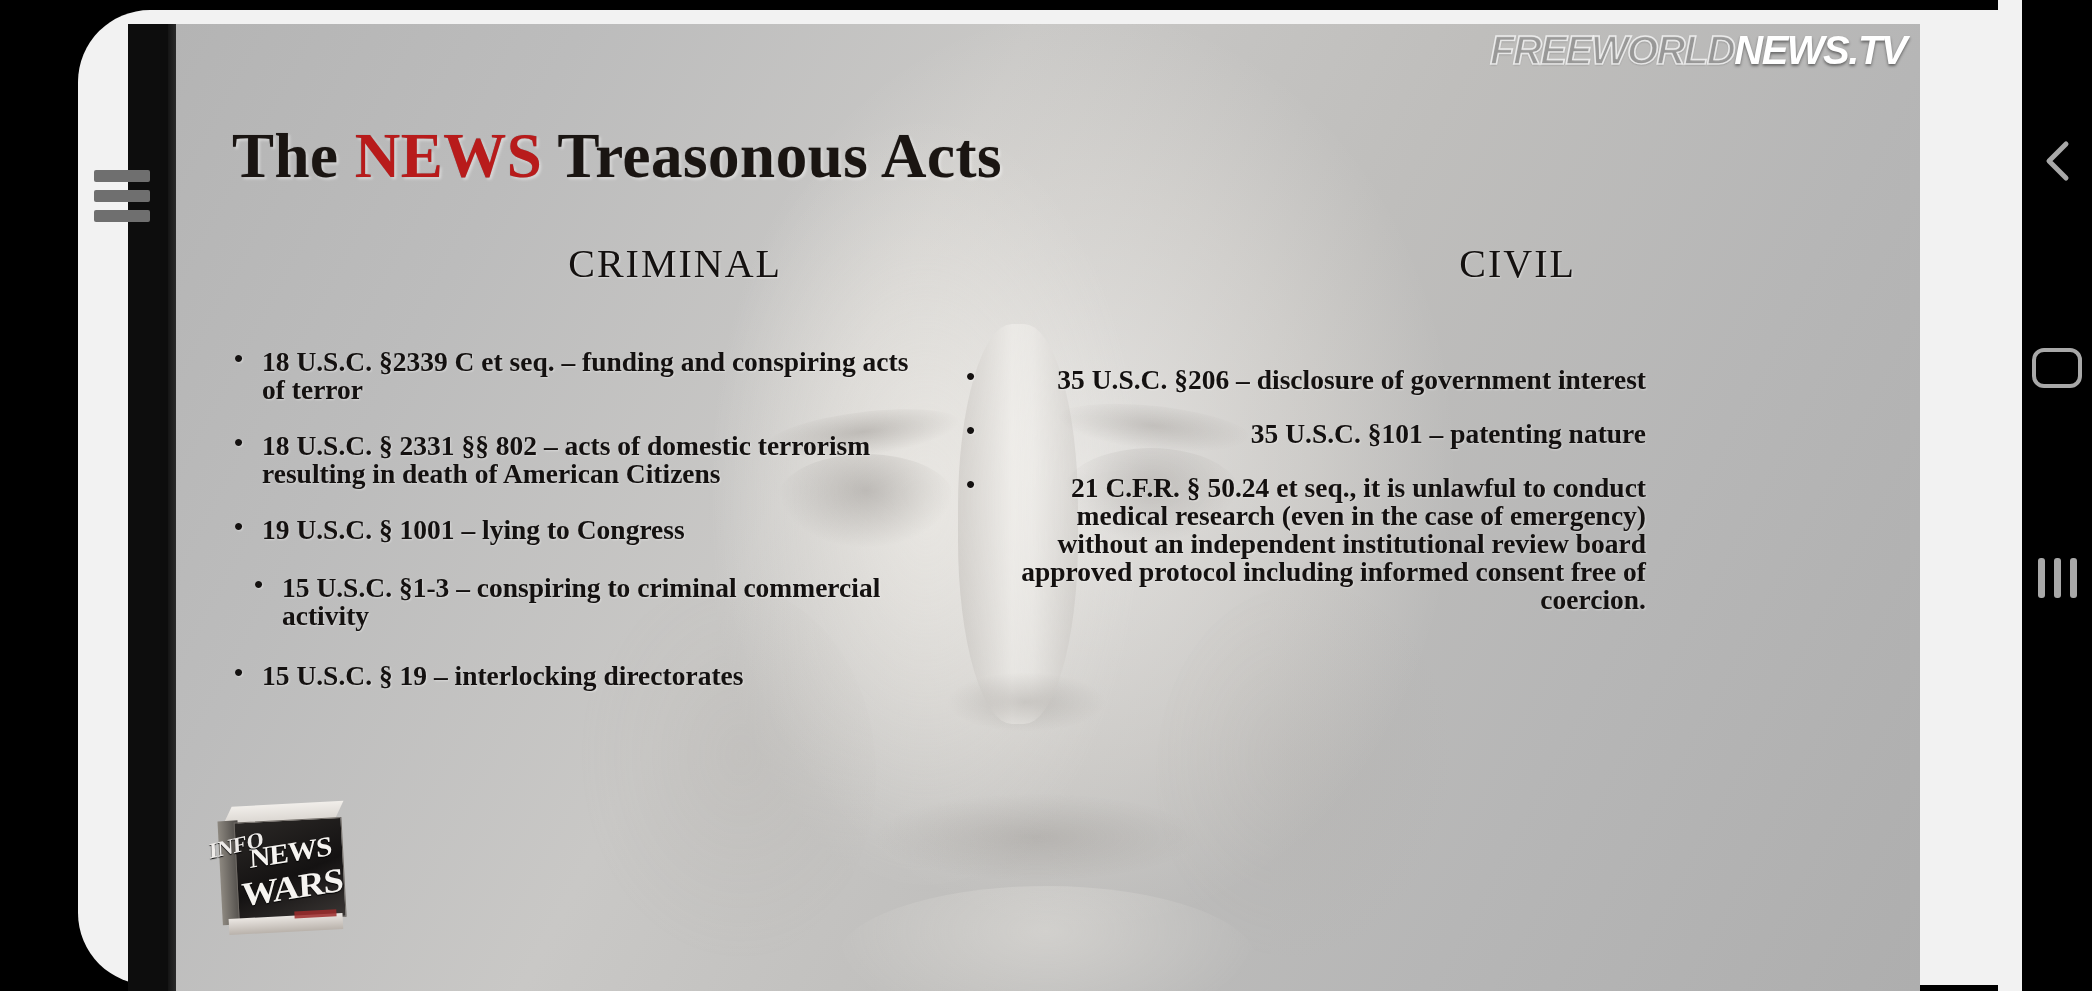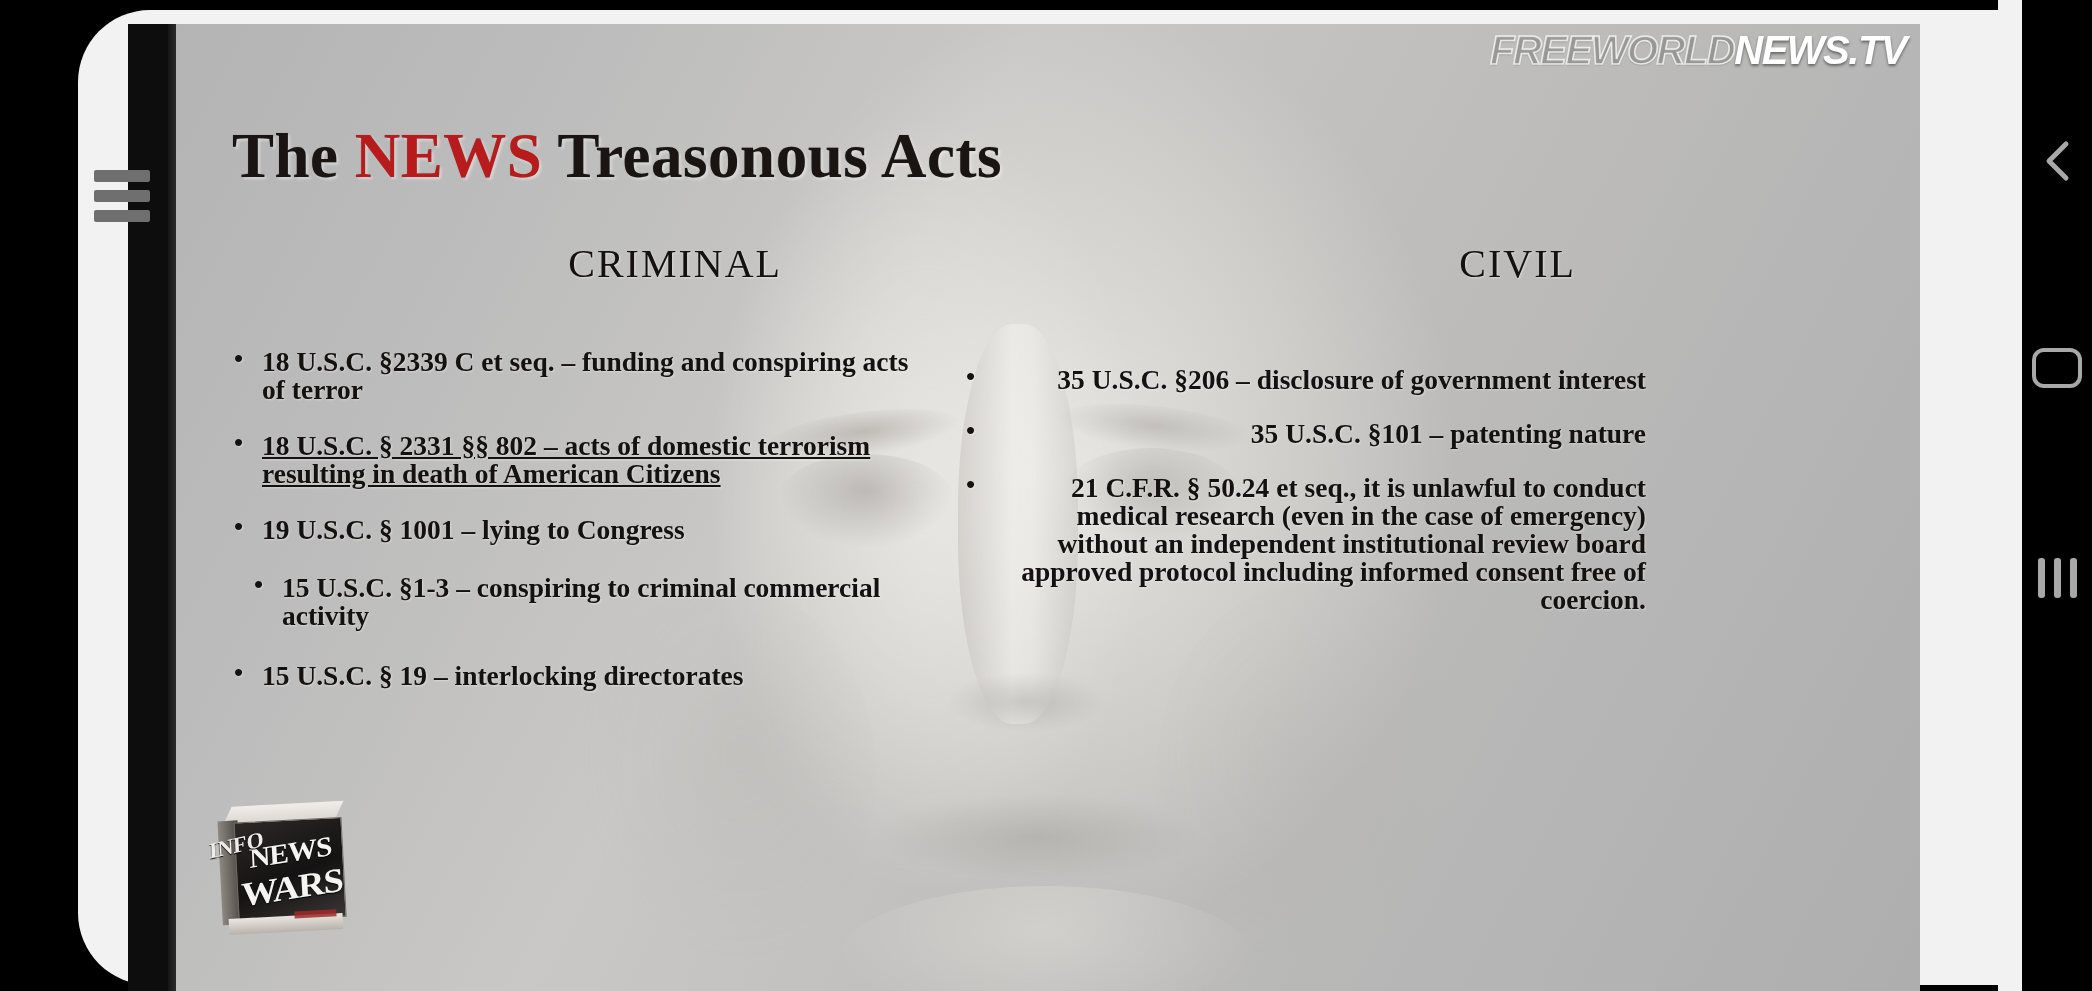--- a/index.html
+++ b/index.html
@@ -98,21 +98,21 @@
     font-size:27.5px;line-height:1.02;color:#141110;font-weight:600;
     text-shadow:1px 1px 2px rgba(255,255,255,.40);
   }
   ul.bullets li::before{
     content:"\2022";position:absolute;left:2px;top:-2px;font-size:26px;
   }
 
   #col-criminal{left:56px;width:700px;}
   #col-criminal ul{margin-top:38px;}
   #col-criminal li:nth-child(1){margin-bottom:28px;}
-  #col-criminal li:nth-child(2){margin-bottom:28px;text-decoration:underline;}
+  #col-criminal li:nth-child(2){margin-bottom:28px;}
   #col-criminal li:nth-child(3){margin-bottom:30px;}
   #col-criminal li:nth-child(4){padding-left:50px;margin-bottom:32px;}
   #col-criminal li:nth-child(4)::before{left:22px;}
   #col-criminal li:nth-child(5){margin-bottom:28px;}
 
   #col-civil{left:790px;width:680px;}
   #col-civil ul{margin-top:38px;}
   #col-civil li{margin-bottom:26px;}
   #col-civil li::before{left:0px;}
   #col-civil li{padding-left:34px;}

